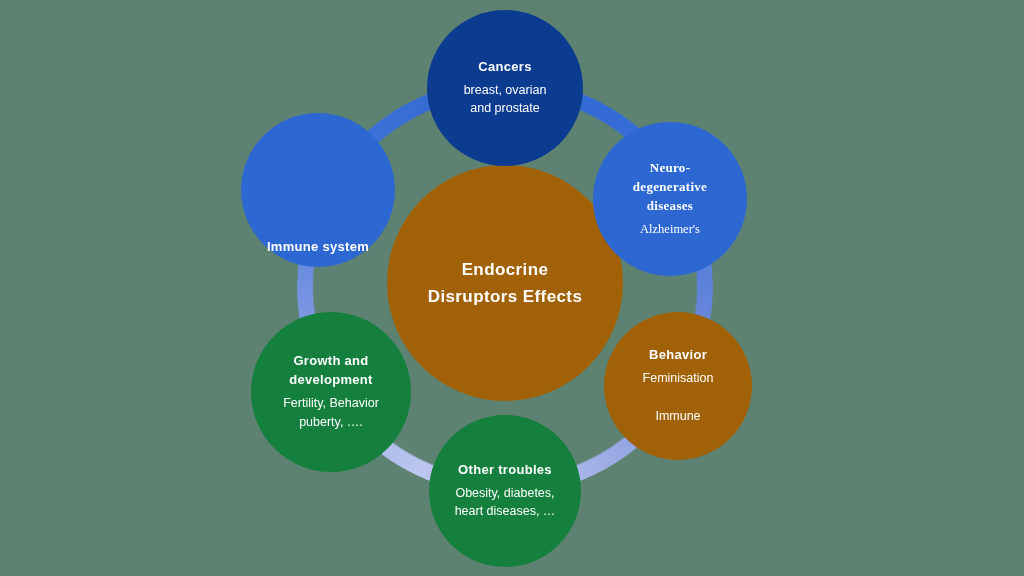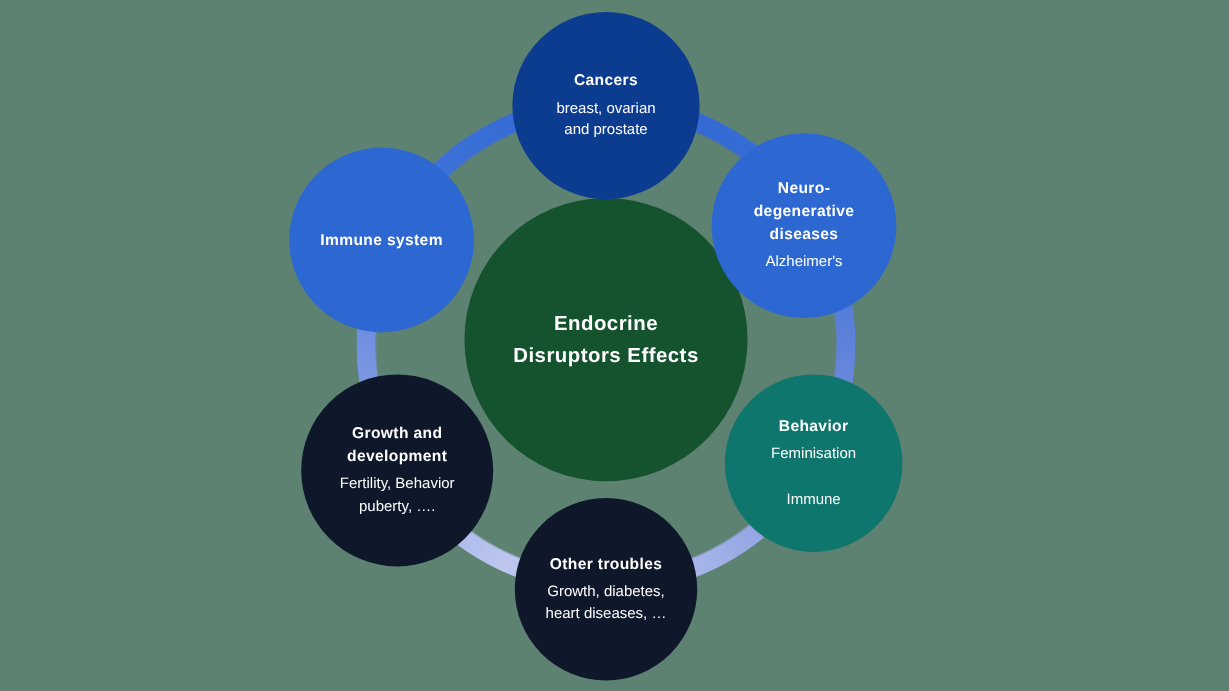--- a/index.html
+++ b/index.html
@@ -56,65 +56,65 @@
     font-size: 12.5px;
     line-height: 1.5;
     margin-top: 4px;
     white-space: pre-line;
   }
 
   .n-center   { left: 387px; top: 165px; width: 236px; height: 236px; }
   .n-center .title { font-size: 17px; line-height: 1.6; letter-spacing: 0.4px; }
 
   .n-cancers  { left: 427px; top:  10px; width: 156px; height: 156px; }
-  .n-neuro    { left: 593px; top: 111px; width: 154px; height: 154px; }
-  .n-immune   { left: 241px; top: 123px; width: 154px; height: 154px; }
+  .n-neuro    { left: 593px; top: 122px; width: 154px; height: 154px; font-family: Liberation Serif, serif; }
+  .n-immune   { left: 241px; top: 113px; width: 154px; height: 154px; justify-content: flex-end; }
   .n-growth   { left: 251px; top: 312px; width: 160px; height: 160px; }
   .n-behavior { left: 604px; top: 312px; width: 148px; height: 148px; }
   .n-other    { left: 429px; top: 415px; width: 152px; height: 152px; }
 </style>
 </head>
 <body>
 
 <div class="stage" style="background: rgb(94, 130, 114);">
 
   <div class="ring"></div>
 
-  <div class="node n-center" style="background: #14532d;">
+  <div class="node n-center" style="background: #a16207;">
     <div class="title">Endocrine
 Disruptors Effects</div>
   </div>
 
   <div class="node n-cancers" style="background: rgb(12, 60, 144);">
     <div class="title">Cancers</div>
     <div class="body">breast, ovarian
 and prostate</div>
   </div>
 
   <div class="node n-neuro" style="background: rgb(45, 104, 210);">
     <div class="title">Neuro-
 degenerative
 diseases</div>
     <div class="body">Alzheimer's</div>
   </div>
 
-  <div class="node n-behavior" style="background: #0f766e;">
+  <div class="node n-behavior" style="background: #a16207;">
     <div class="title">Behavior</div>
     <div class="body">Feminisation
 
 Immune</div>
   </div>
 
-  <div class="node n-other" style="background: #0f172a;">
+  <div class="node n-other" style="background: #15803d;">
     <div class="title">Other troubles</div>
-    <div class="body">Growth, diabetes,
+    <div class="body">Obesity, diabetes,
 heart diseases, …</div>
   </div>
 
-  <div class="node n-growth" style="background: #0f172a;">
+  <div class="node n-growth" style="background: #15803d;">
     <div class="title">Growth and
 development</div>
     <div class="body">Fertility, Behavior
 puberty, ….</div>
   </div>
 
   <div class="node n-immune" style="background: rgb(45, 104, 210);">
     <div class="title">Immune system</div>
   </div>
 

